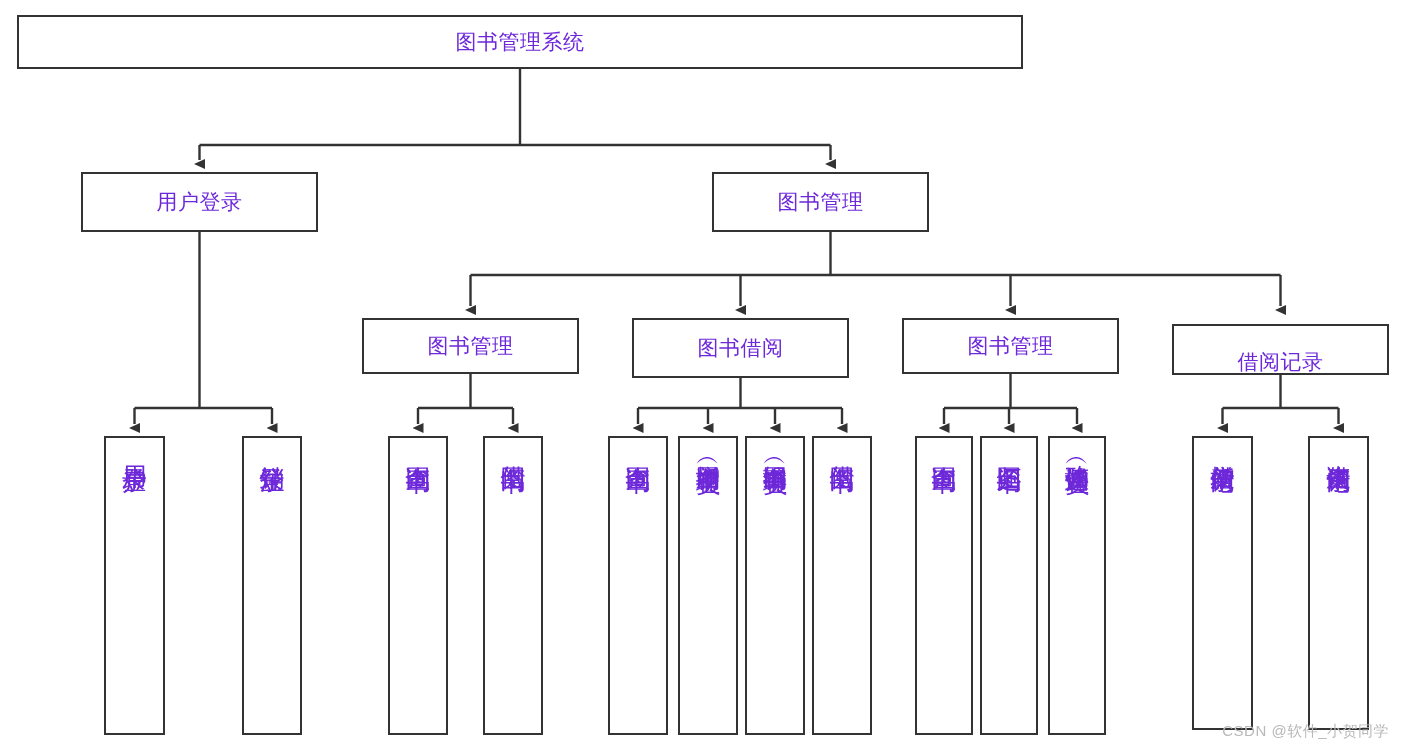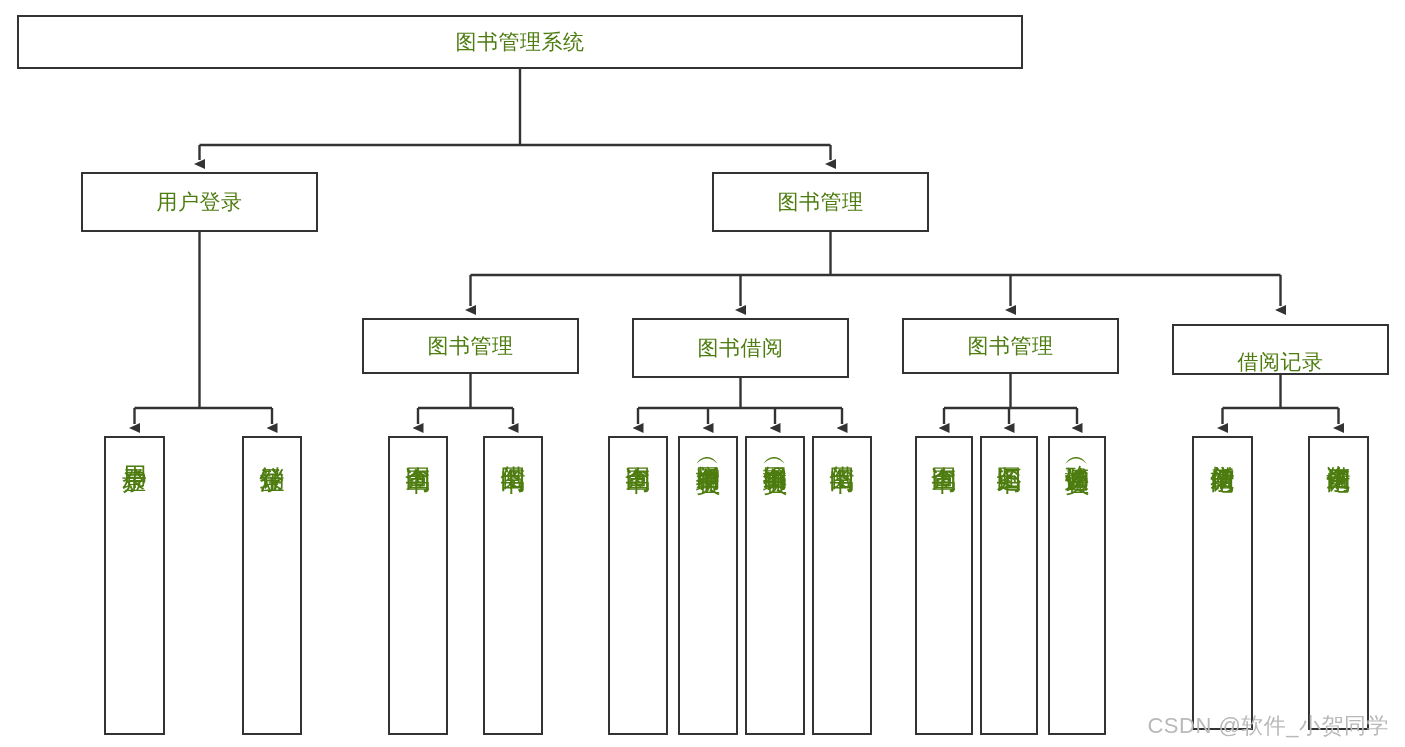--- a/index.html
+++ b/index.html
@@ -26,21 +26,21 @@
     pointer-events: none;
   }
   .node {
     position: absolute;
     box-sizing: border-box;
     border: 2px solid #333333;
     background: #ffffff;
     display: flex;
     align-items: center;
     justify-content: center;
-    color: #4d7c0f;
+    color: #6d28d9;
     z-index: 2;
   }
   .node .label {
     display: block;
     text-align: center;
     line-height: 1.06;
     letter-spacing: 0.5px;
   }
   .node.horiz .label {
     font-size: 21px;
@@ -58,21 +58,21 @@
     letter-spacing: 1px;
     white-space: nowrap;
   }
   .node.vert.tall .label {
     font-size: 24px;
   }
   #watermark {
     position: absolute;
     right: 16px;
     bottom: 6px;
-    font-size: 22px;
+    font-size: 15px;
     color: #b9b9b9;
     letter-spacing: 0.5px;
     z-index: 5;
     white-space: nowrap;
   }
 </style>
 </head>
 <body>
 
 <div id="canvas">

